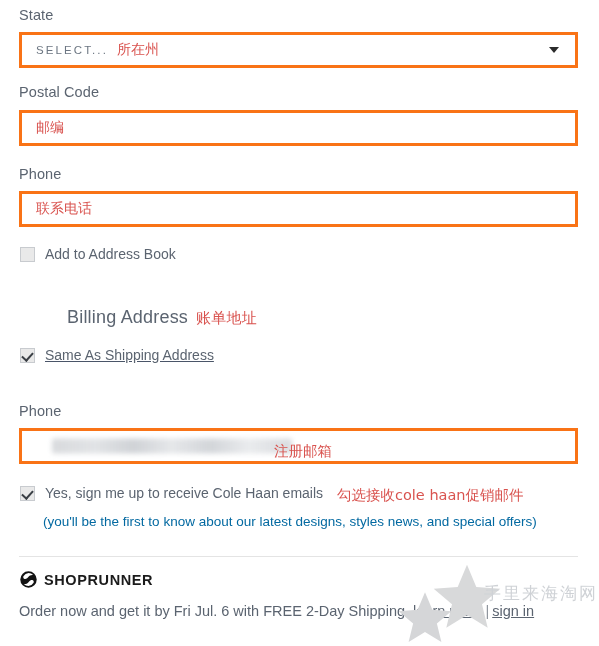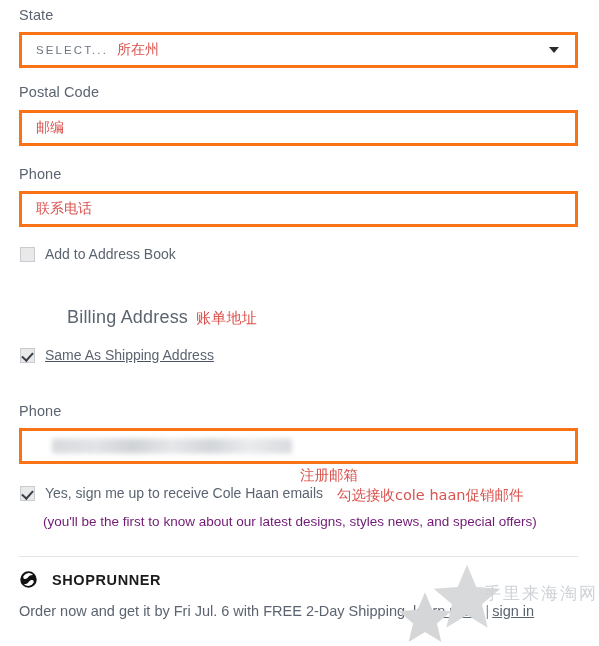--- a/index.html
+++ b/index.html
@@ -148,40 +148,40 @@
         rgba(212,215,219,0.9) 100%);
     filter: blur(2.4px);
     border-radius: 2px;
   }
 
   
   .fine-print {
     position: absolute;
     left: 43px;
     font-size: 13.5px;
-    color: #701a75;
+    color: #0369a1;
     white-space: nowrap;
   }
 
   
   .divider {
     position: absolute;
     left: 19px;
     width: 559px;
     height: 1px;
     background: #e4e4e4;
   }
 
   
   .sr-wrap {
     position: absolute;
     left: 19px;
     display: flex;
     align-items: center;
-    gap: 14px;
+    gap: 6px;
   }
   .sr-mark {
     width: 19px;
     height: 19px;
     flex: none;
   }
   .sr-text {
     font-size: 14.5px;
     font-weight: bold;
     letter-spacing: 0.6px;
@@ -272,21 +272,21 @@
     <span class="cb-label">Same As Shipping Address</span>
   </div>
 
 
   <div class="field-label" style="top:403px;">Phone</div>
 
   <div class="input-box" style="top:428px;">
     <span class="blur-bar"></span>
   </div>
 
-  <div class="cn-note" style="left:300px; top:442px; font-size:14.5px;margin-top:24px;">注册邮箱</div>
+  <div class="cn-note" style="left:274px; top:442px; font-size:14.5px;">注册邮箱</div>
 
   <div class="cb-row" style="top:485px;">
     <span class="checkbox checked"></span>
     <span class="cb-label">Yes, sign me up to receive Cole Haan emails</span>
   </div>
 
   <div class="cn-note" style="left:337px; top:486px; font-size:14.5px;">勾选接收cole haan促销邮件</div>
 
   <div class="fine-print" style="top:514px;">(you'll be the first to know about our latest designs, styles news, and special offers)</div>
 

